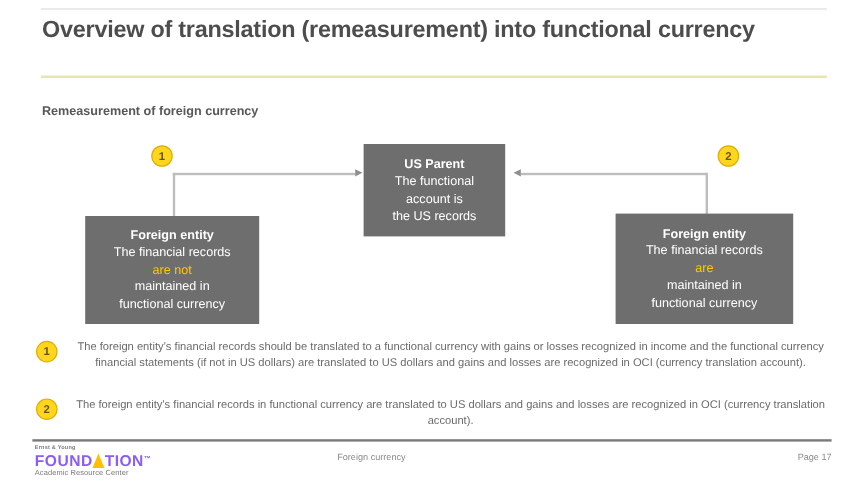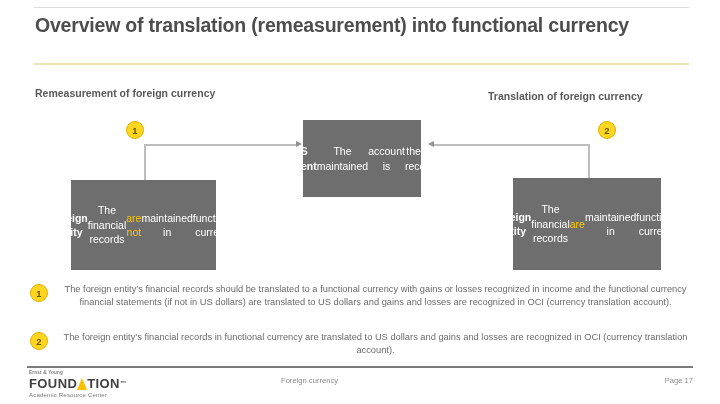--- a/index.html
+++ b/index.html
@@ -60,21 +60,21 @@
 
   
   .box {
     position: absolute;
     background: #6e6e6e;
     color: #ffffff;
     text-align: center;
     font-size: 10.5px;
     line-height: 14.5px;
     display: flex;
-    flex-direction: row;
+    flex-direction: column;
     justify-content: center;
     align-items: center;
     box-sizing: border-box;
     padding: 2px 4px;
   }
   .box .hdr { font-weight: bold; }
   .box .hl {
     color: #ffc800;
     font-weight: normal;
   }
@@ -154,21 +154,21 @@
     left: 29px;
     top: 371px;
     line-height: 1;
     color: #6b6b6b;
   }
   .logo .l1 { font-size: 4.6px; font-weight: bold; letter-spacing: .2px; color:#7a7a7a; }
   .logo .l2 {
     font-size: 13px;
     font-weight: bold;
     letter-spacing: .4px;
-    color: #404040;
+    color: #8b5cf6;
     display: flex;
     align-items: center;
     margin-top: 1px;
   }
   .logo .l2 .tri {
     display: inline-block;
     width: 0; height: 0;
     border-left: 5.5px solid transparent;
     border-right: 5.5px solid transparent;
     border-bottom: 12px solid #ffc000;
@@ -201,41 +201,40 @@
 
 <div id="slide">
 
   <div class="top-rule"></div>
 
   <div class="slide-title">Overview of translation (remeasurement) into functional currency</div>
 
   <div class="title-rule"></div>
 
   <div class="section-label left">Remeasurement of foreign currency</div>
-  <div class="section-label right">Translation of foreign currency</div>
 
   <div class="conn conn-v" style="left:144px; top:144px; height:37px;"></div>
   <div class="conn conn-h" style="left:144px; top:144px; width:152px;"></div>
   <div class="arrow arrow-right" style="left:296px; top:141px;"></div>
 
   <div class="conn conn-v" style="left:588px; top:144px; height:35px;"></div>
   <div class="conn conn-h" style="left:434px; top:144px; width:155px;"></div>
   <div class="arrow arrow-left" style="left:428px; top:141px;"></div>
 
   <div class="box box-left">
     <div class="hdr">Foreign entity</div>
     <div>The financial records</div>
     <div class="hl">are not</div>
     <div>maintained in</div>
     <div>functional currency</div>
   </div>
 
   <div class="box box-center">
     <div class="hdr">US Parent</div>
-    <div>The maintained</div>
+    <div>The functional</div>
     <div>account is</div>
     <div>the US records</div>
   </div>
 
   <div class="box box-right">
     <div class="hdr">Foreign entity</div>
     <div>The financial records</div>
     <div class="hl">are</div>
     <div>maintained in</div>
     <div>functional currency</div>

